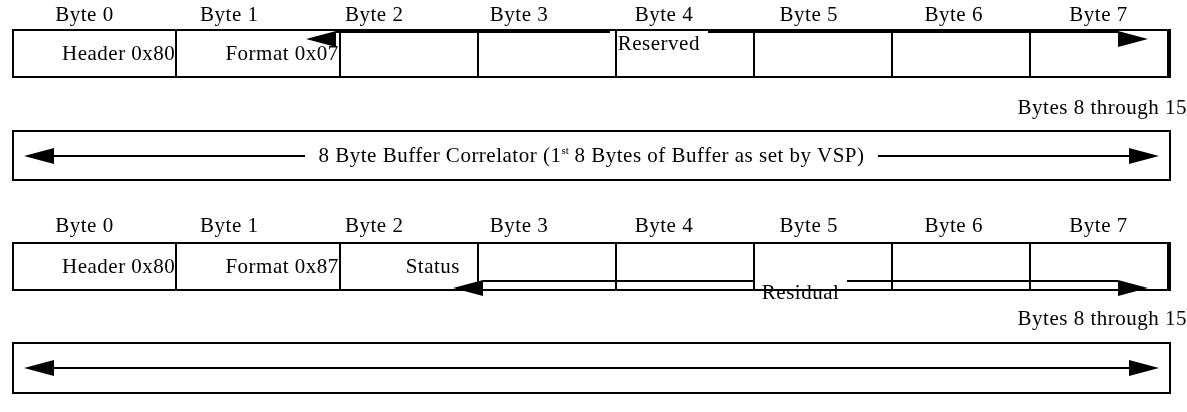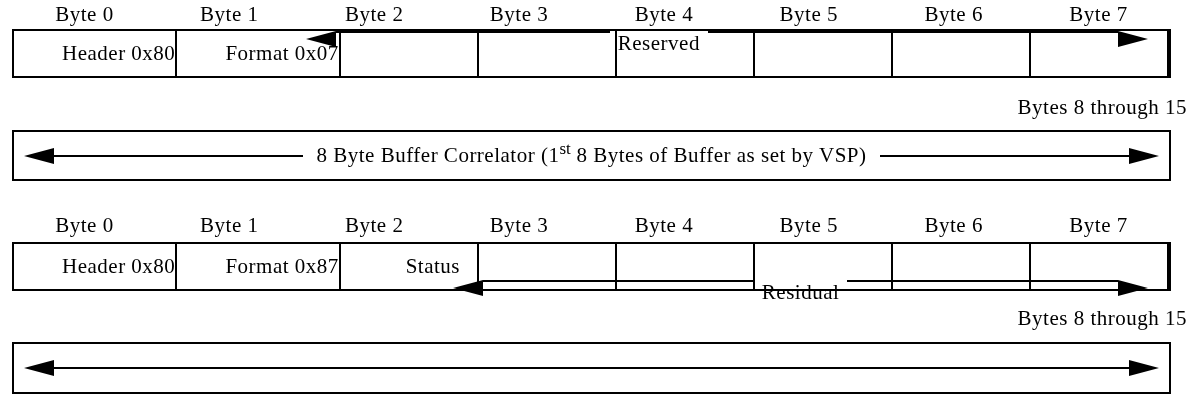--- a/index.html
+++ b/index.html
@@ -115,21 +115,21 @@
   }
   .pos-box-1 { top: 130px; height: 51px; }
   .pos-box-2 { top: 342px; height: 52px; }
   .wide-box .hline { flex-grow: 1; }
   .box-label {
     padding: 0 14px;
     white-space: nowrap;
     flex: 0 0 auto;
   }
   .box-label sup {
-    font-size: 17px;
+    font-size: 11px;
     letter-spacing: 0;
     vertical-align: super;
     line-height: 0;
   }
 </style>
 </head>
 <body>
 
 <div class="page">
 

